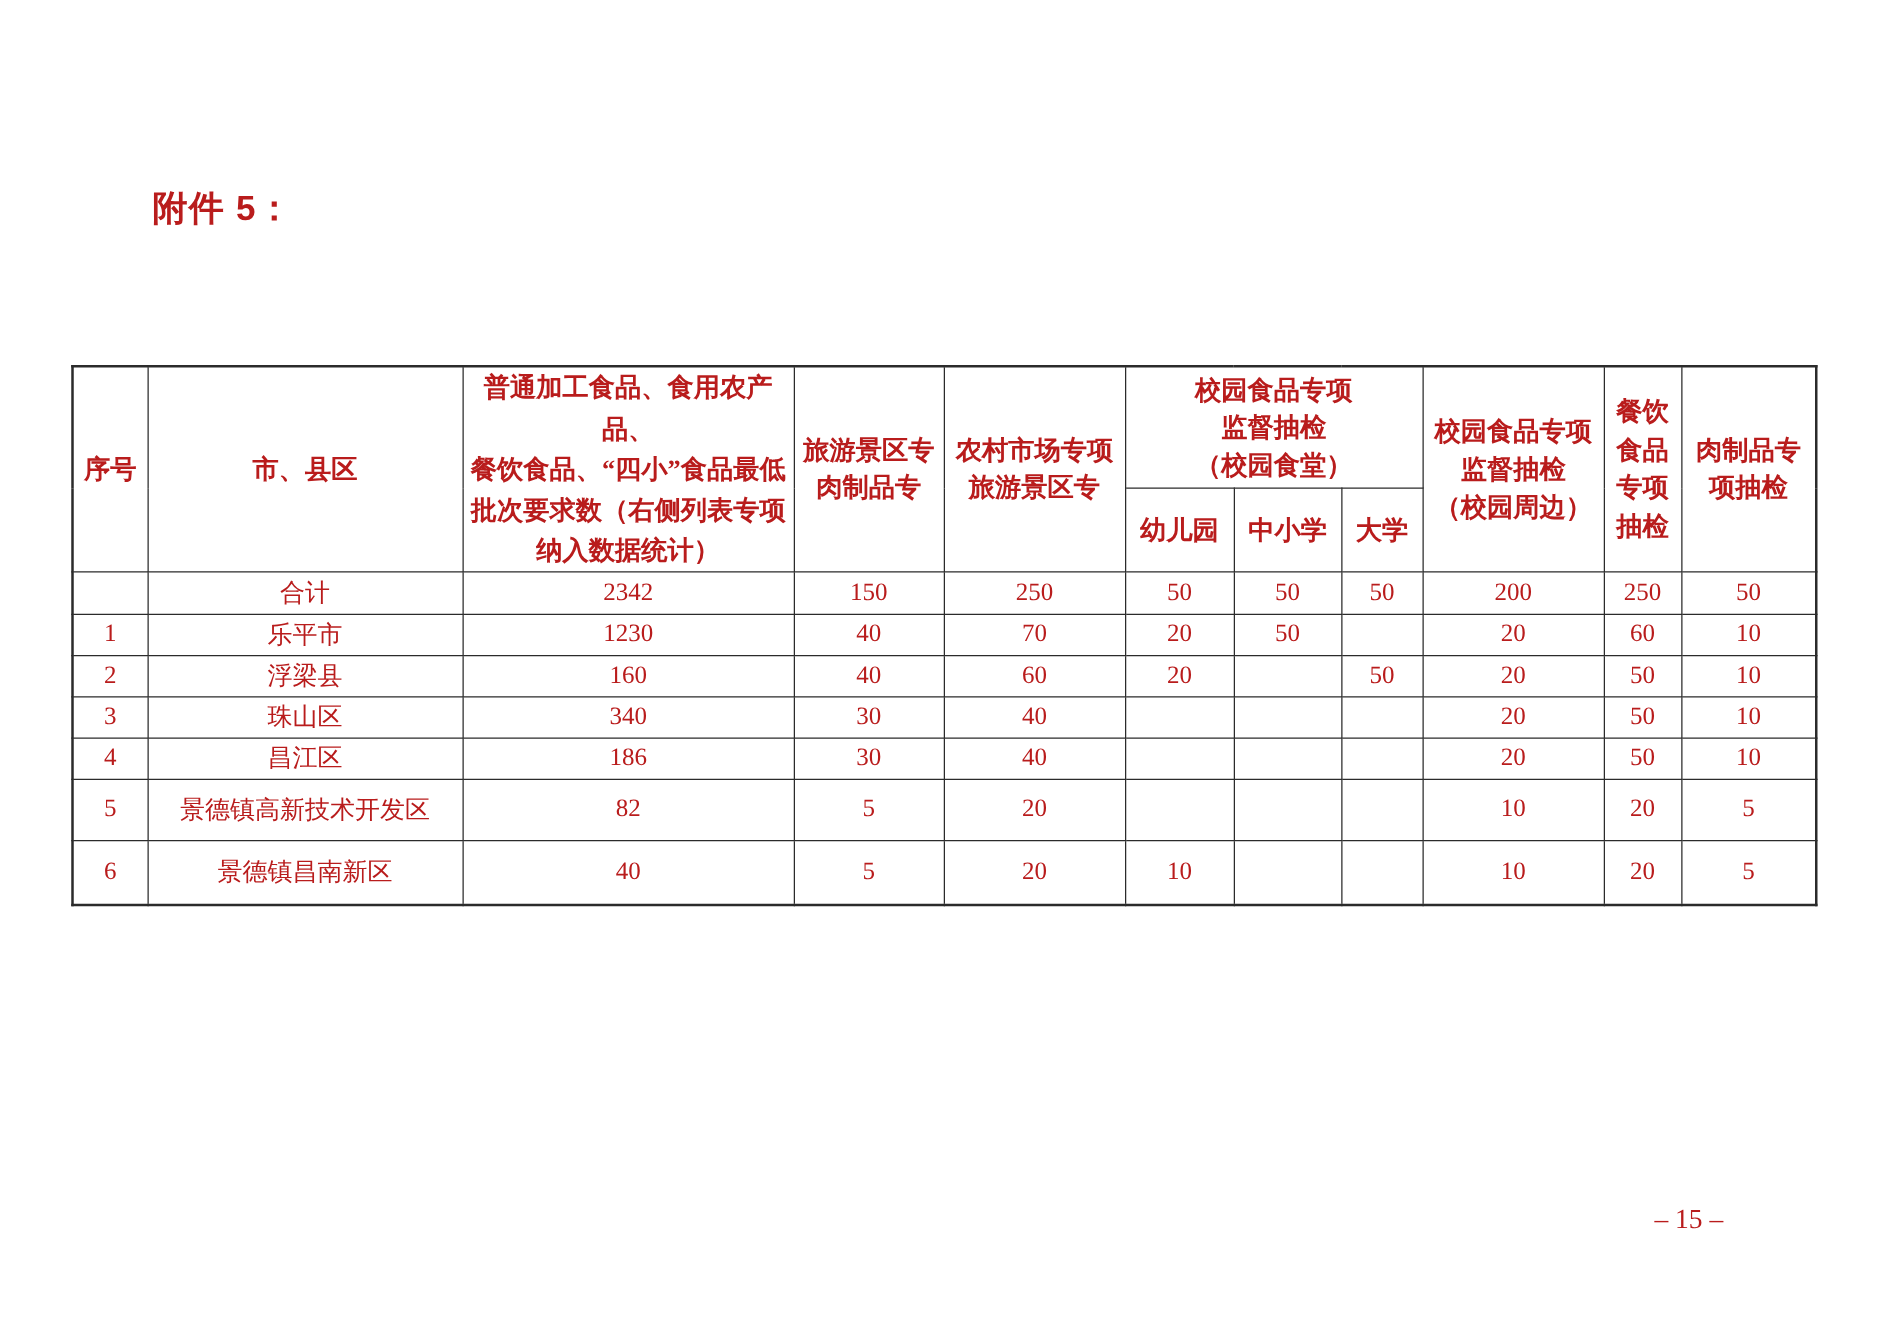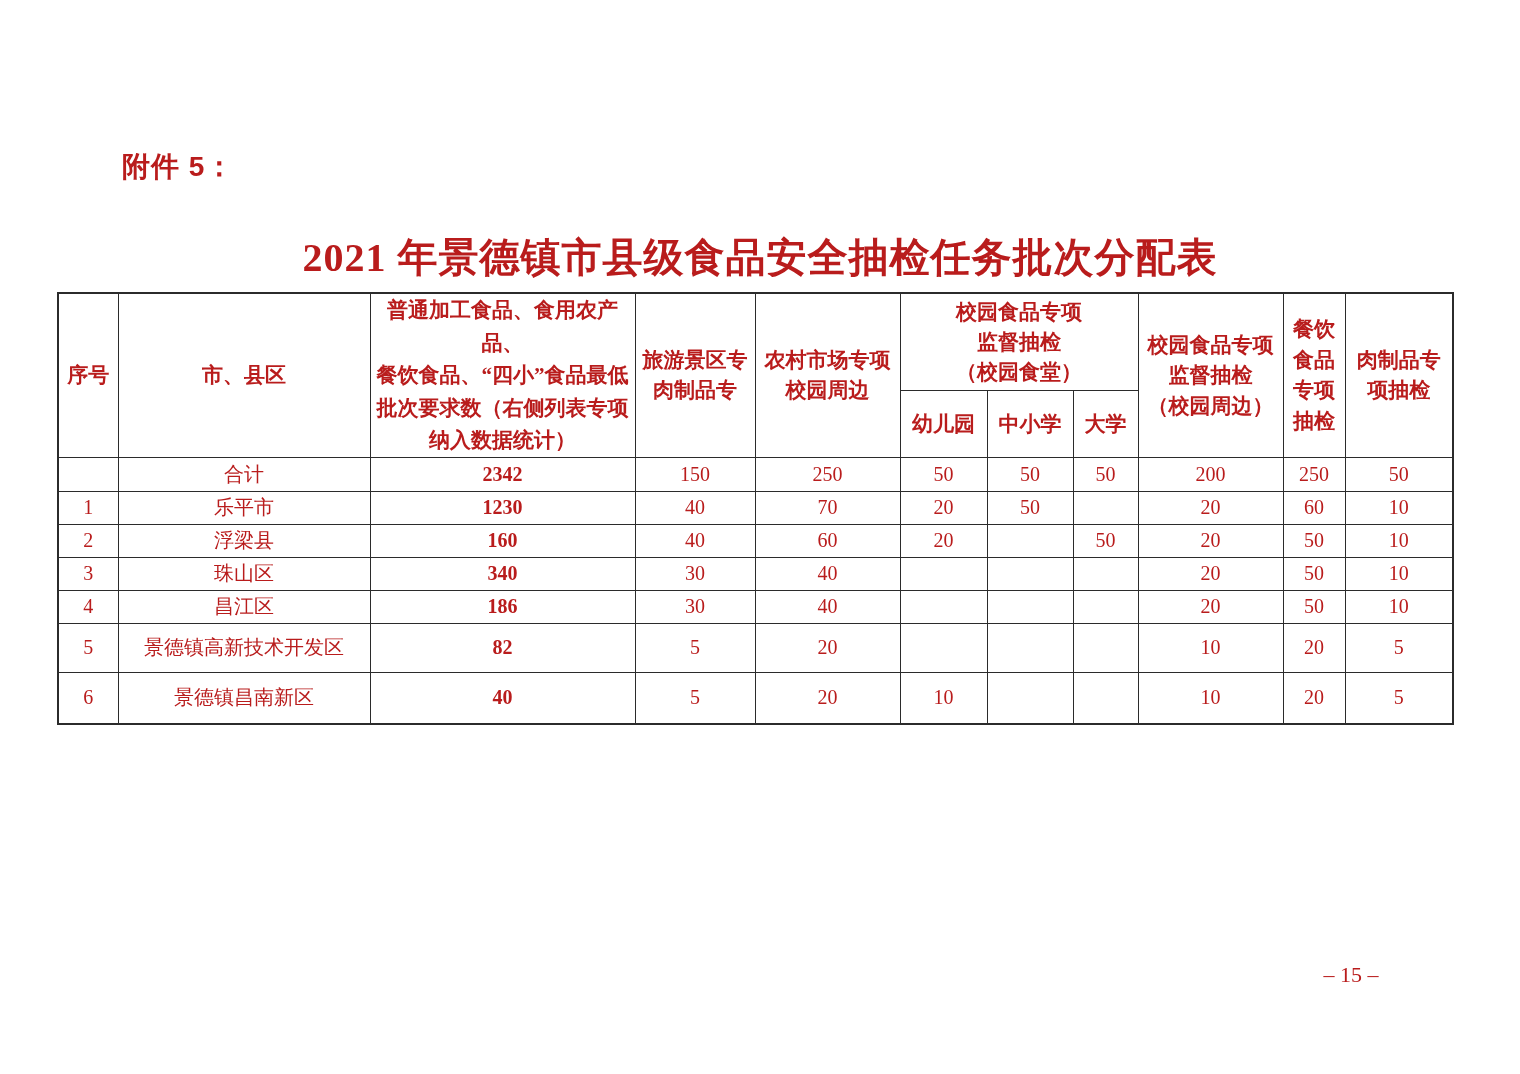--- a/index.html
+++ b/index.html
@@ -58,21 +58,21 @@
     line-height: 1.45;
   }
   .batch-table th.tall-head {
     line-height: 1.55;
   }
   .batch-table td {
     font-size: 20px;
     font-weight: normal;
   }
   .batch-table td.batch-val {
-    font-weight: bold;
+    font-weight: normal;
   }
   .row-group-head  { height: 83px; }
   .row-sub-head    { height: 63px; }
   .row-total       { height: 34px; }
   .row-std         { height: 33px; }
   .row-tall-a      { height: 49px; }
   .row-tall-b      { height: 52px; }
   .page-number {
     position: absolute;
     left: 1291px;
@@ -82,21 +82,20 @@
     font-size: 22px;
   }
 </style>
 </head>
 <body>
 
 <div class="page">
 
   <div class="attachment-label">附件 5：</div>
 
-  <div class="doc-title">2021 年景德镇市县级食品安全抽检任务批次分配表</div>
 
   <table class="batch-table">
     <colgroup>
       <col style="width:60px">
         <col style="width:252px">
         <col style="width:265px">
       <col style="width:120px">
         <col style="width:145px">
         <col style="width:87px">
       <col style="width:86px">
@@ -109,21 +108,21 @@
       <tr class="row-group-head">
         <th rowspan="2">序号</th>
         <th rowspan="2">市、县区</th>
         <th rowspan="2" class="tall-head">普通加工食品、食用农产品、
 餐饮食品、“四小”食品最低
 批次要求数（右侧列表专项
 纳入数据统计）</th>
         <th rowspan="2">旅游景区专
 肉制品专</th>
         <th rowspan="2">农村市场专项
-校园周边</th>
+旅游景区专</th>
         <th colspan="3">校园食品专项
 监督抽检
 （校园食堂）</th>
         <th rowspan="2">校园食品专项
 监督抽检
 （校园周边）</th>
         <th rowspan="2">餐饮
 食品
 专项
 抽检</th>

